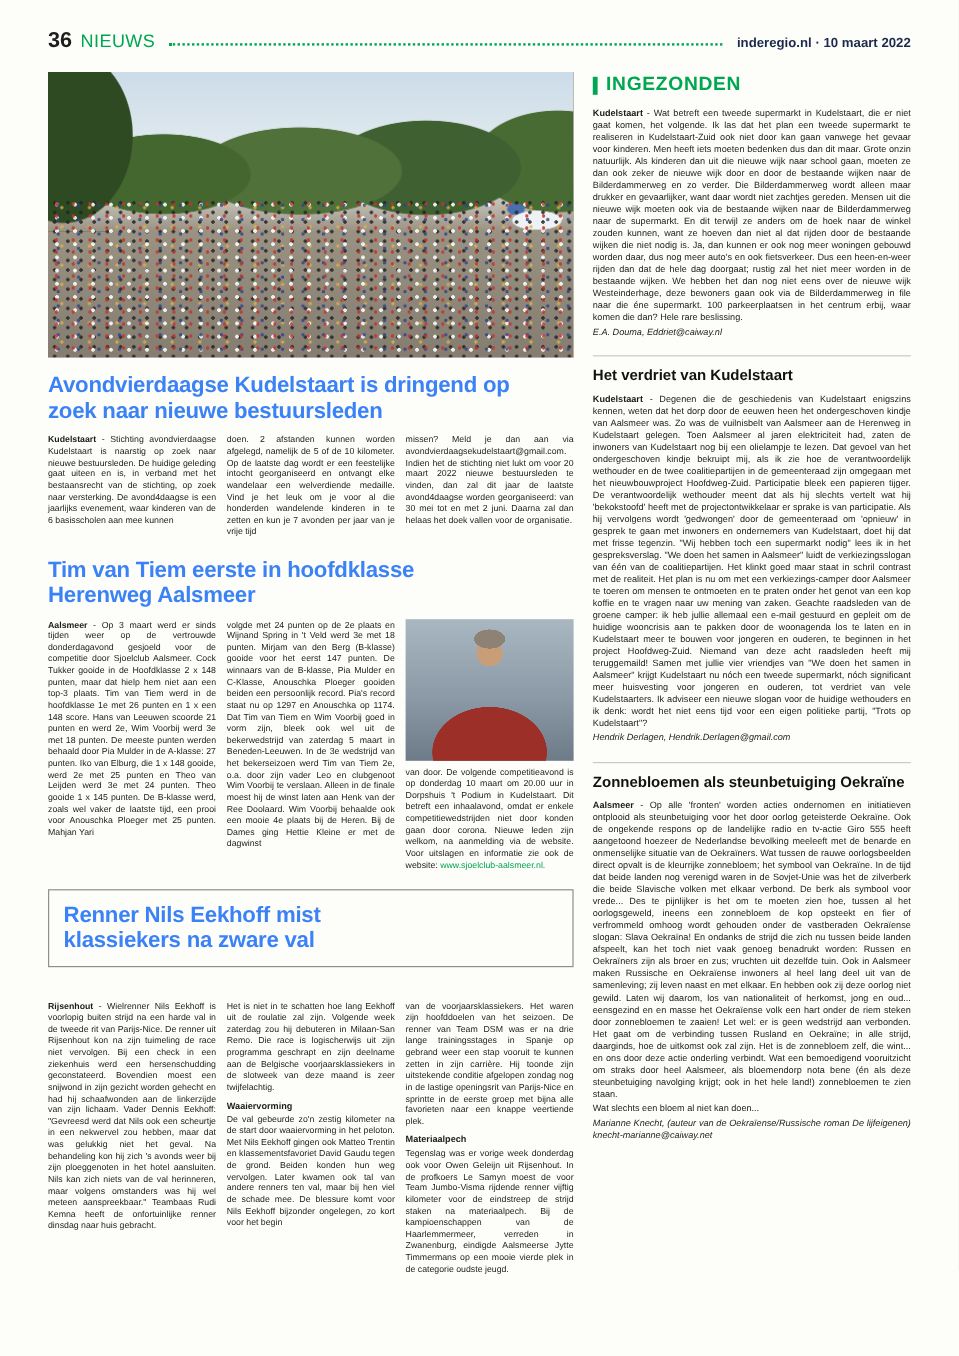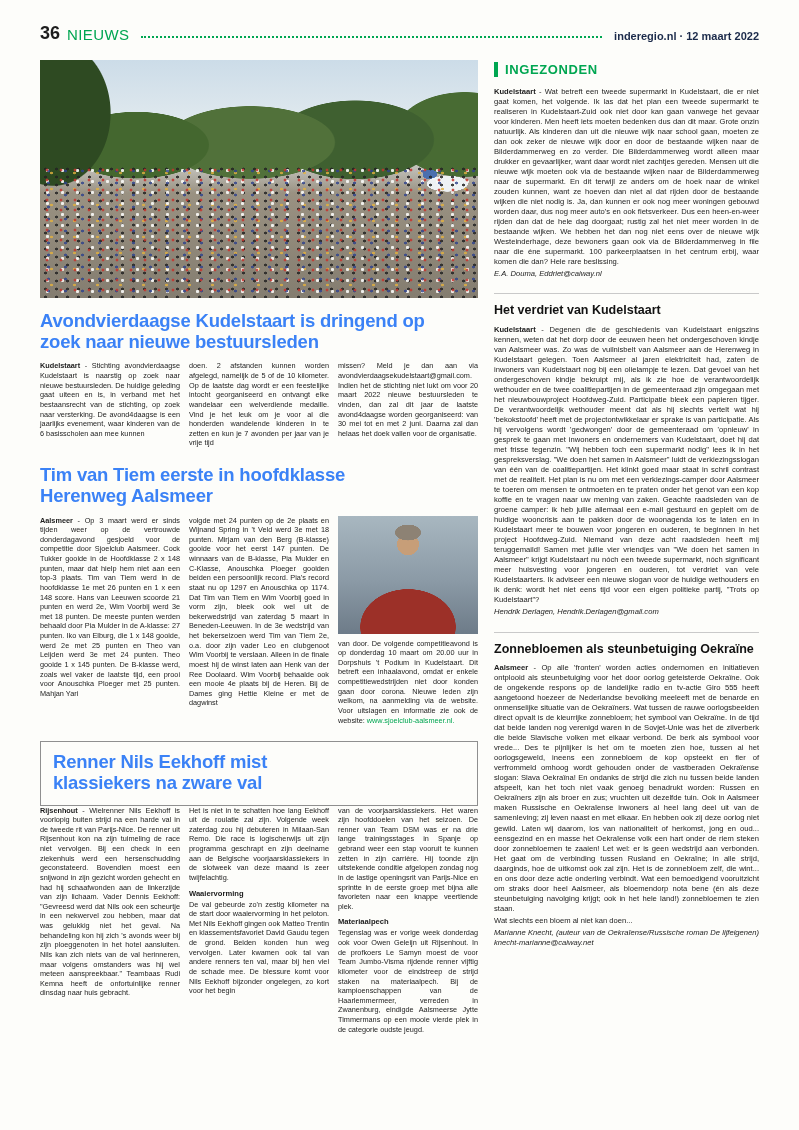--- a/index.html
+++ b/index.html
@@ -57,51 +57,51 @@
       radial-gradient(circle 11px at 50% 24%, #c79e78 0 99%, rgba(199,158,120,0) 100%),
       radial-gradient(ellipse 48px 38px at 50% 94%, #9c3028 0 99%, rgba(156,48,40,0) 100%),
       linear-gradient(180deg,#a8b7c0 0%,#8b9aa6 55%,#6d7b88 100%);
   }
 
   
   .headline { font-size:18.5px; line-height:1.12; font-weight:bold; color:#3b82f6;
               letter-spacing:-.2px; margin:13px 0 9px; }
   .headline.h1-a { max-width:392px; }
   .headline.h2-a { max-width:312px; margin-top:17px; }
-  .boxed { border:1px solid #8f8f8f; padding:10px 12px 11px; margin:16px 0 0; }
+  .boxed { border:1px solid #8f8f8f; padding:10px 12px 11px; margin:16px 0 28px; }
   .boxed .headline { margin:0; max-width:262px; }
 
   
   .cols { display:flex; gap:9px; }
   .col  { flex:1; font-size:7.3px; line-height:1.32; text-align:justify; color:#1c1c1c; margin:0; }
   .dateline { font-weight:bold; }
   .subhead { font-weight:bold; font-size:7.6px; margin:6px 0 1px; }
   .weblink { color:#00a651; }
 
   
   .ingezonden { display:flex; align-items:center; margin:2px 0 10px; }
   .ingezonden .bar { width:4px; height:15px; background:#00a651; margin-right:7px; }
-  .ingezonden .label { color:#00a651; font-weight:bold; font-size:13px; letter-spacing:.6px; }
+  .ingezonden .label { color:#00a651; font-weight:bold; font-size:16px; letter-spacing:.6px; }
   .r-article { padding:9px 0 12px; }
   .r-article + .r-article { border-top:1px solid #c9c9c9; }
   .r-article:first-of-type { padding-top:0; }
   .r-title { font-size:12.5px; font-weight:bold; line-height:1.18; color:#121212; margin:0 0 7px; }
   .r-body  { font-size:7.6px; line-height:1.32; text-align:justify; color:#1c1c1c; margin:0 0 2px; }
   .signature { font-style:italic; margin-top:2px; }
 </style>
 </head>
 <body>
 
 <div class="page">
 
   <header class="header">
     <span class="pagenum">36</span>
     <span class="section">NIEUWS</span>
     <span class="hline"></span>
-    <span class="masthead">inderegio.nl · 12 maart 2022</span>
+    <span class="masthead">inderegio.nl · 10 maart 2022</span>
   </header>
 
   <section class="left-col">
 
     <div class="photo-main"></div>
 
     <h1 class="headline h1-a">Avondvierdaagse Kudelstaart is dringend op zoek naar nieuwe bestuursleden</h1>
     <div class="cols">
       <p class="col">
         <span class="dateline">Kudelstaart</span>

